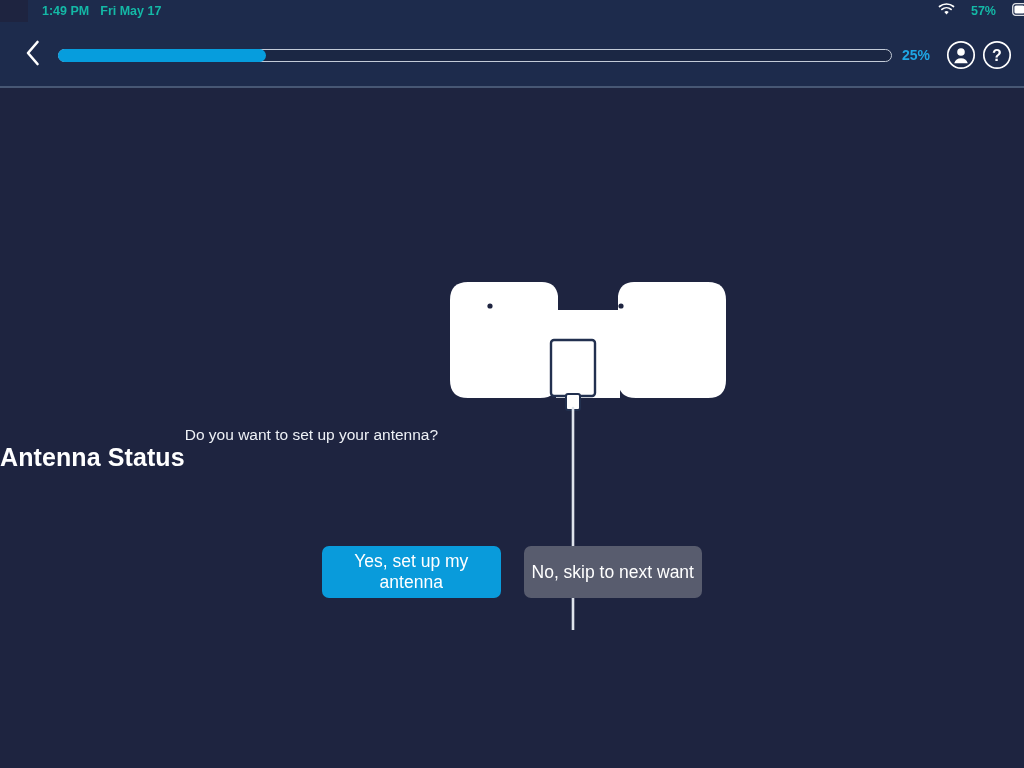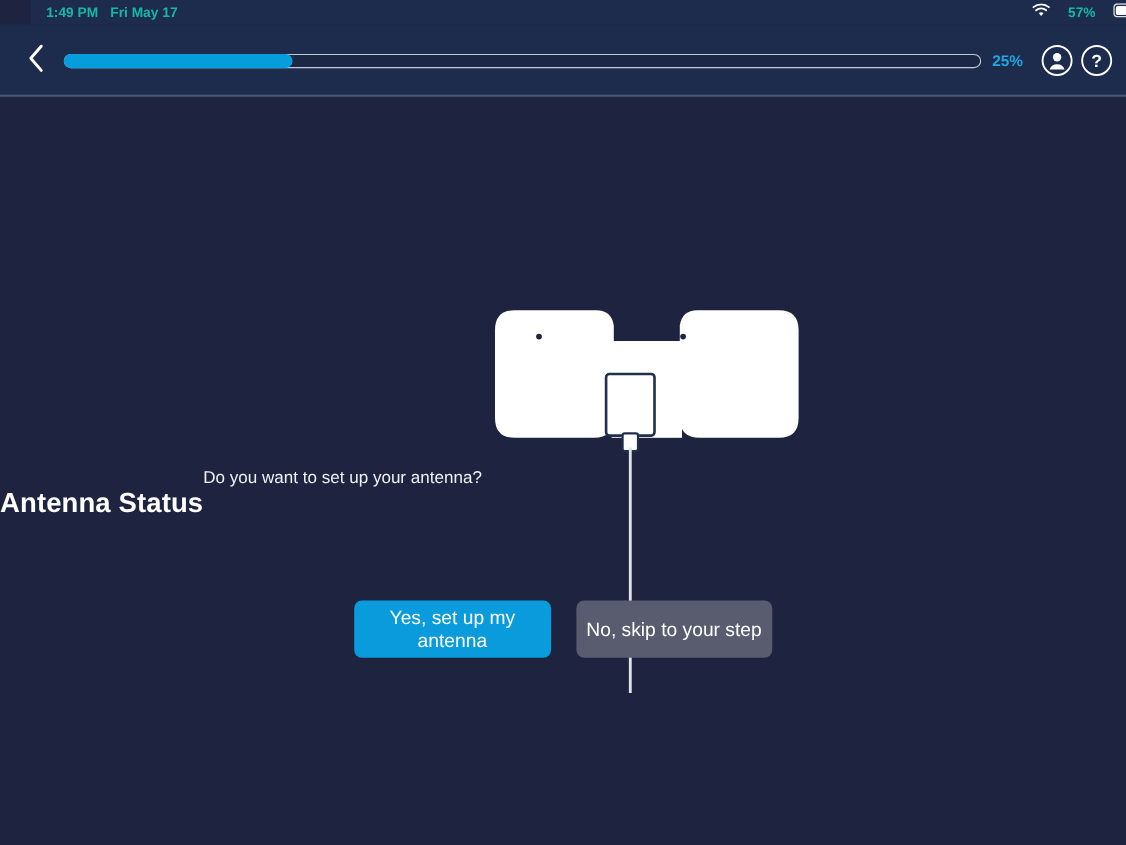--- a/index.html
+++ b/index.html
@@ -270,14 +270,14 @@
 
       <rect x="128" y="124" width="14" height="16" rx="2" ry="2" fill="#ffffff" stroke="#22304f" stroke-width="2"></rect>
 
       <line x1="135" y1="138" x2="135" y2="364" stroke="#dfe4ec" stroke-width="2.6" stroke-linecap="round"></line>
     </svg>
   </div>
 </div>
 
 <div class="button-stack">
   <button class="btn btn-primary">Yes, set up my antenna</button>
-  <button class="btn btn-secondary">No, skip to your step</button>
+  <button class="btn btn-secondary">No, skip to next want</button>
 </div>
 
 </body></html>

